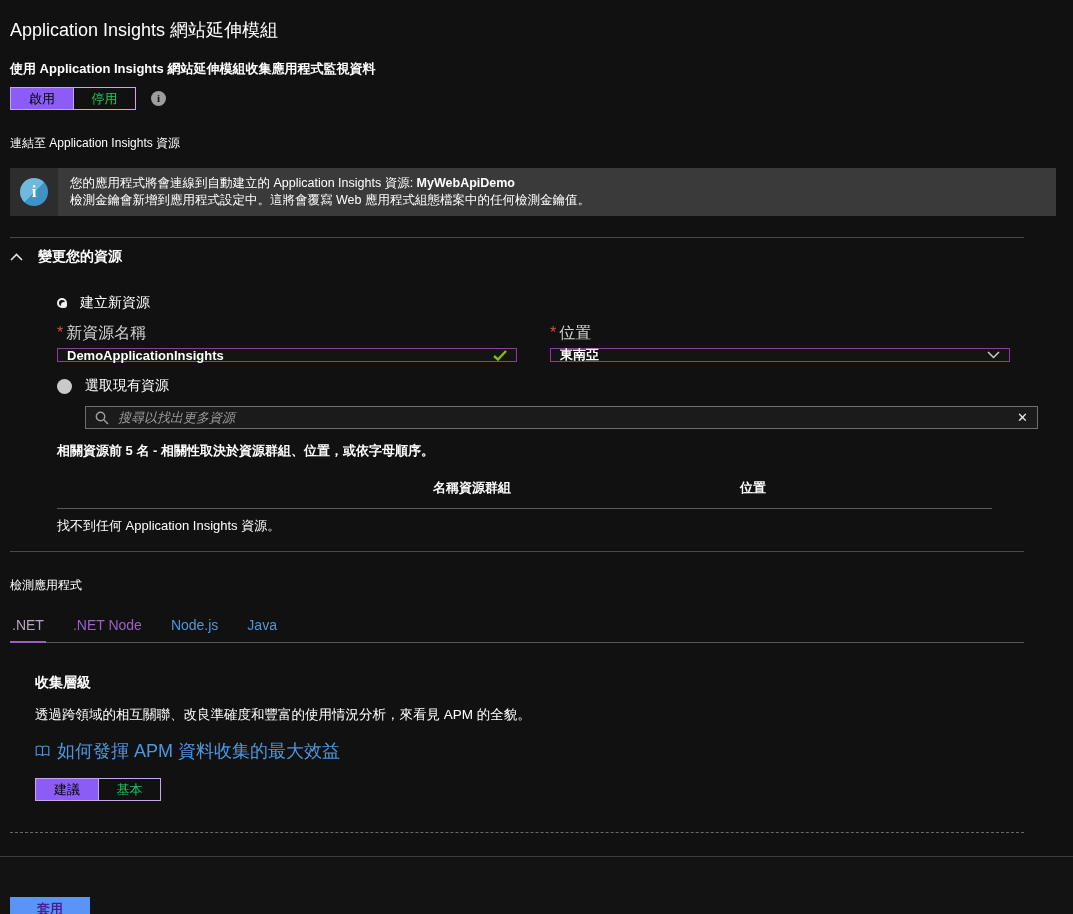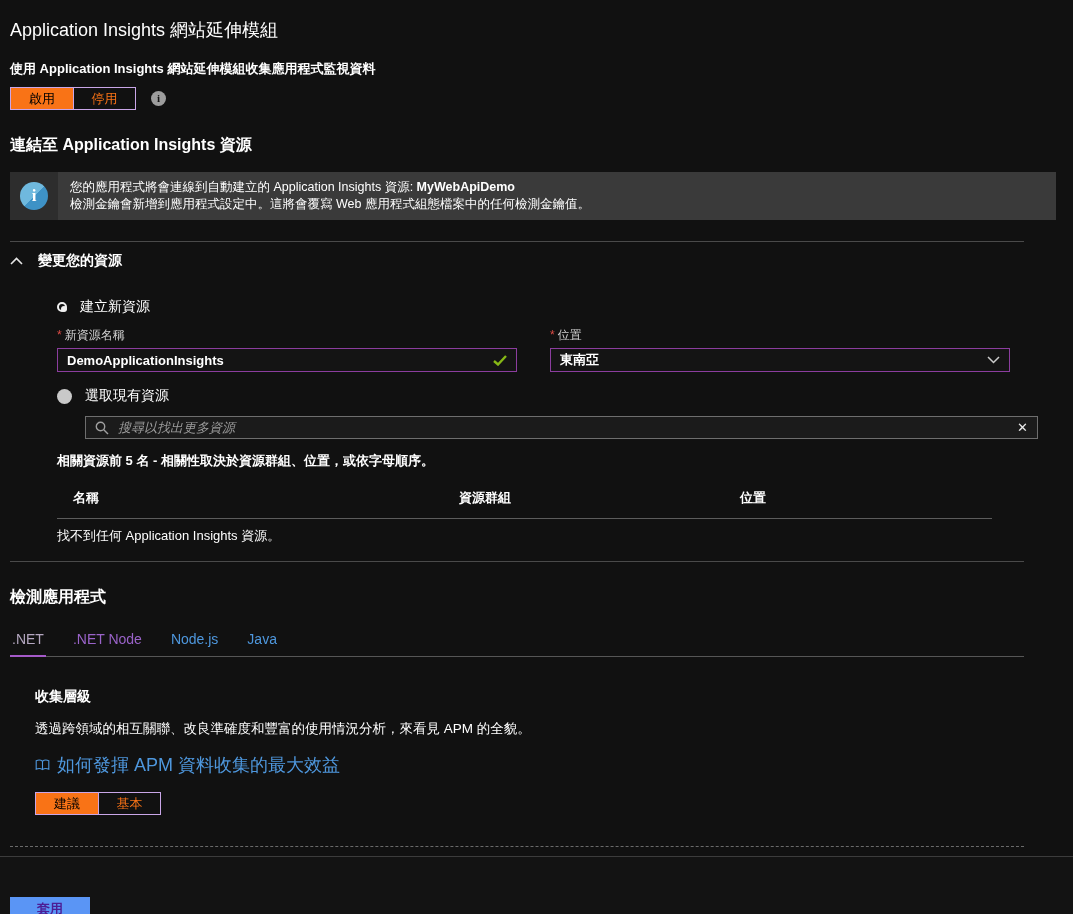--- a/index.html
+++ b/index.html
@@ -10,27 +10,27 @@
     font-family:"Liberation Sans","DejaVu Sans",sans-serif;
   }
   .content { position:absolute; top:0; left:0; right:0; bottom:58px; padding:0 17px 0 10px; overflow:hidden; }
 
   .page-title { font-size:18px; font-weight:400; margin:18px 0 0 0; }
   .subtitle   { font-size:13px; font-weight:700; margin:18px 0 0 0; }
 
   .toggle-row { display:flex; align-items:center; margin-top:9px; }
   .toggle-group { display:inline-flex; border:1px solid #c9a6e8; height:23px; }
   .toggle-btn { width:62px; display:flex; align-items:center; justify-content:center;
-    font-size:13px; color:#f97316; background:transparent; cursor:pointer; }
-  .toggle-btn.selected { background:#f97316; color:#000; }
+    font-size:13px; color:#22c55e; background:transparent; cursor:pointer; }
+  .toggle-btn.selected { background:#8b5cf6; color:#000; }
   .toggle-btn + .toggle-btn { border-left:1px solid #c9a6e8; }
   .mini-info { width:15px; height:15px; border-radius:50%; background:#9d9d9d; color:#141414;
     font:700 11px/15px "Liberation Serif",serif; text-align:center; margin-left:15px; }
 
-  .section-heading { font-size:16px; font-weight:700; margin:25px 0 0 0; }
+  .section-heading { font-size:12px; font-weight:400; margin:25px 0 0 0; }
 
   .banner { display:flex; margin-top:16px; width:1046px; height:48px; }
   .banner-icon-cell { width:48px; flex:0 0 48px; background:#2d2d2d; display:flex; align-items:center; justify-content:center; }
   .banner-info-icon { width:28px; height:28px; border-radius:50%;
     background:linear-gradient(135deg,#6fb9de 0 50%,#3e92c6 50% 100%);
     color:#fff; font:700 17px/28px "Liberation Serif",serif; text-align:center; }
   .banner-body { flex:1; background:#3a3a3a; padding:7px 12px 0 12px; font-size:12.5px; line-height:17px; }
   .banner-body b { font-weight:700; }
 
   .rule { border:0; border-top:1px solid #4a4a4a; margin:21px 0 0 0; width:1014px; }
@@ -43,35 +43,35 @@
   .radio-row { display:flex; align-items:center; gap:13px; font-size:14px; margin-top:28px; width:max-content; cursor:pointer; }
   .radio-row.second { margin-top:15px; }
   .radio-sel { width:10px; height:10px; border-radius:50%; border:2px solid #f0f0f0; background:#111;
     position:relative; flex:0 0 auto; }
   .radio-sel::after { content:""; position:absolute; left:2px; top:2px; width:6px; height:6px;
     border-radius:50%; background:#f0f0f0; }
   .radio-unsel { width:15px; height:15px; border-radius:50%; background:#c9c9c9; flex:0 0 auto; }
 
   .fields-row { display:flex; gap:33px; margin-top:11px; }
   .field { width:460px; }
-  .field-label { font-size:12px; color:#d2d2d2; }
+  .field-label { font-size:16px; color:#d2d2d2; }
   .asterisk { color:#dd4b45; margin-right:3px; }
-  .input-box, .select-box { margin-top:4px; height:24px; border:1px solid #8b3d9e; background:#141414;
+  .input-box, .select-box { margin-top:4px; height:14px; border:1px solid #8b3d9e; background:#141414;
     display:flex; align-items:center; padding:0 9px; font-size:13px; font-weight:700; }
   .input-box .grow, .select-box .grow { flex:1; }
 
   .search-box { margin-top:11px; width:953px; height:23px; border:1px solid #6e6e6e; background:#1b1b1b;
     display:flex; align-items:center; padding:0 9px; gap:9px;margin-left:28px; }
   .search-placeholder { flex:1; font-size:13px; font-style:italic; color:#9c9c9c; }
   .clear-x { color:#ececec; font-size:13px; font-weight:700; cursor:pointer; line-height:1; }
 
   .note { margin-top:13px; font-size:13px; font-weight:700; }
 
   .table-head { display:flex; margin-top:19px; font-size:13px; font-weight:700; }
-  .th-name  { width:402px; padding-left:16px; }
+  .th-name  { width:402px; padding-left:16px;text-align:right; }
   .th-group { width:281px; }
   .th-loc   { flex:1; }
   .table-rule { border:0; border-top:1px solid #5c5c5c; margin:11px 0 0 0; width:935px; }
   .empty-msg { margin-top:8px; font-size:13px; }
 
   .tabs { display:flex; gap:25px; margin-top:23px; width:1014px; border-bottom:1px solid #565656; }
   .tab { font-size:14px; padding:0 2px 8px 2px; cursor:pointer;text-align:right; }
   .tab.active { color:#b4a7c0; border-bottom:2px solid #a55ac9; margin-bottom:-1px; }
   .tab.visited { color:#9a63c9; }
   .tab.normal { color:#4e97dd; }

